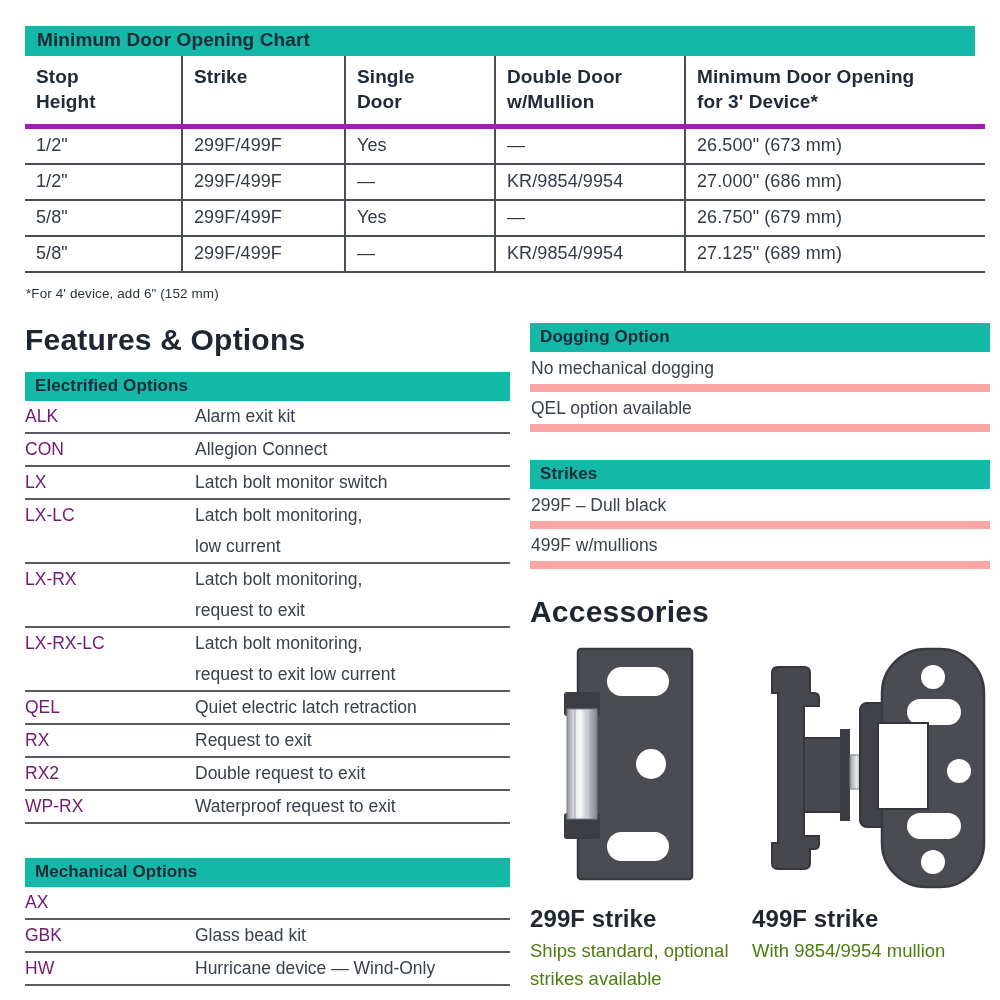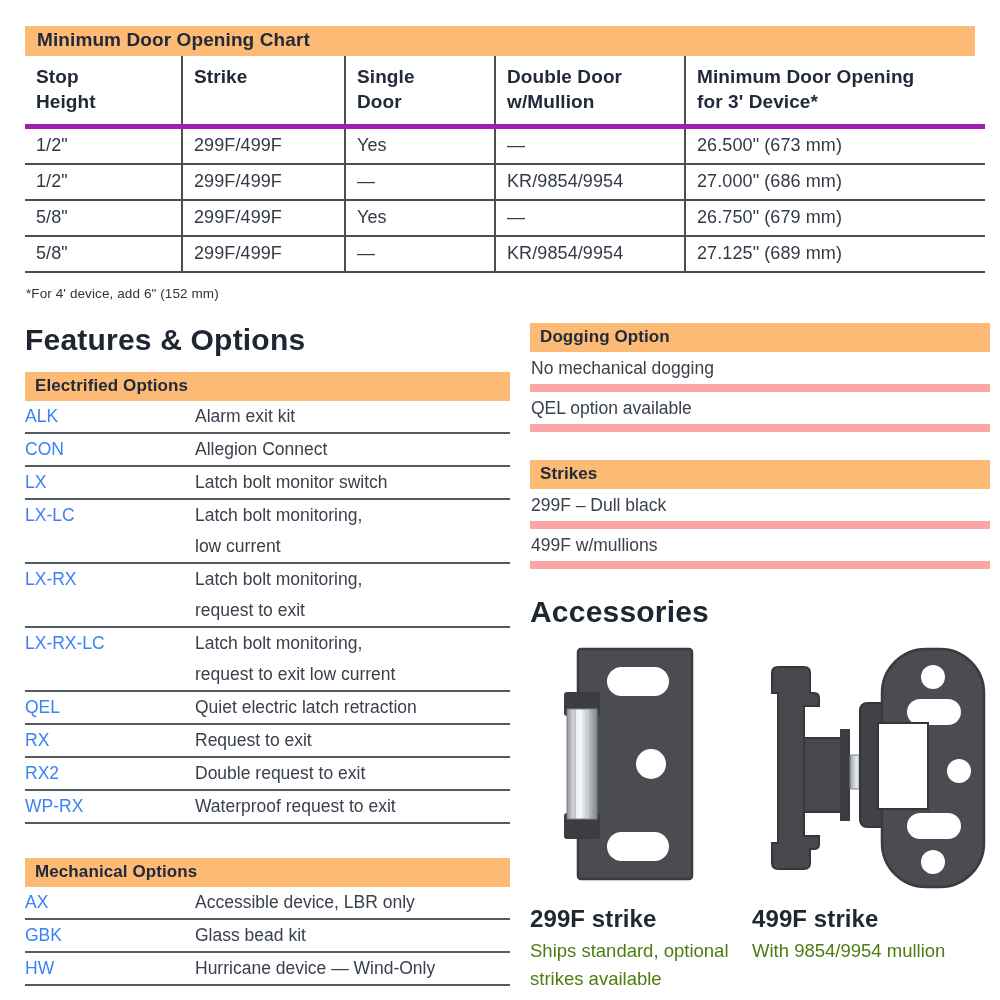--- a/index.html
+++ b/index.html
@@ -6,21 +6,21 @@
   body{
     width:1000px;height:1000px;overflow:hidden;
     font-family:"Liberation Sans",sans-serif;
     color:#39404b;
     -webkit-font-smoothing:antialiased;
   }
   .page{box-sizing:border-box;width:1000px;height:1000px;padding:26px 25px 0 25px;}
 
   
   .bar{
-    background:#fdba74;
+    background:#14b8a6;
     color:#212a3a;
     font-weight:bold;
     font-size:17px;
     padding:4px 10px 5px 10px;
     letter-spacing:.1px;
   }
   .chart-title-bar{font-size:19px;padding:3px 12px 5px 12px;}
 
   
   table.door{border-collapse:collapse;width:960px;table-layout:fixed;}
@@ -46,21 +46,21 @@
   h1.big{
     font-size:30px;color:#1e2634;margin:6px 0 15px 0;letter-spacing:.2px;
     font-weight:bold;
   }
 
   
   .opt-row{
     display:flex;align-items:flex-start;
     border-bottom:2px solid #565a61;
   }
-  .opt-code{width:170px;flex:none;font-size:17.5px;line-height:31px;color:#3b82f6;}
+  .opt-code{width:170px;flex:none;font-size:17.5px;line-height:31px;color:#701a75;}
   .opt-desc{flex:1;font-size:17.5px;line-height:31px;color:#39414d;white-space:pre-line;}
 
   .plain-row{
     border-bottom:8px solid #fca5a5;
     font-size:17.5px;line-height:30px;color:#39414d;
     padding:1px 0 1px 1px;
   }
 
   .section-gap{margin-top:34px;}
   .right-gap{margin-top:28px;}
@@ -188,21 +188,20 @@
       </div>
       <div class="opt-row">
         <span class="opt-code">WP-RX</span>
         <span class="opt-desc">Waterproof request to exit</span>
       </div>
 
       <div class="bar section-gap">Mechanical Options</div>
 
       <div class="opt-row">
         <span class="opt-code">AX</span>
-        <span class="opt-desc">Accessible device, LBR only</span>
       </div>
       <div class="opt-row">
         <span class="opt-code">GBK</span>
         <span class="opt-desc">Glass bead kit</span>
       </div>
       <div class="opt-row">
         <span class="opt-code">HW</span>
         <span class="opt-desc">Hurricane device — Wind-Only</span>
       </div>
     </div>

